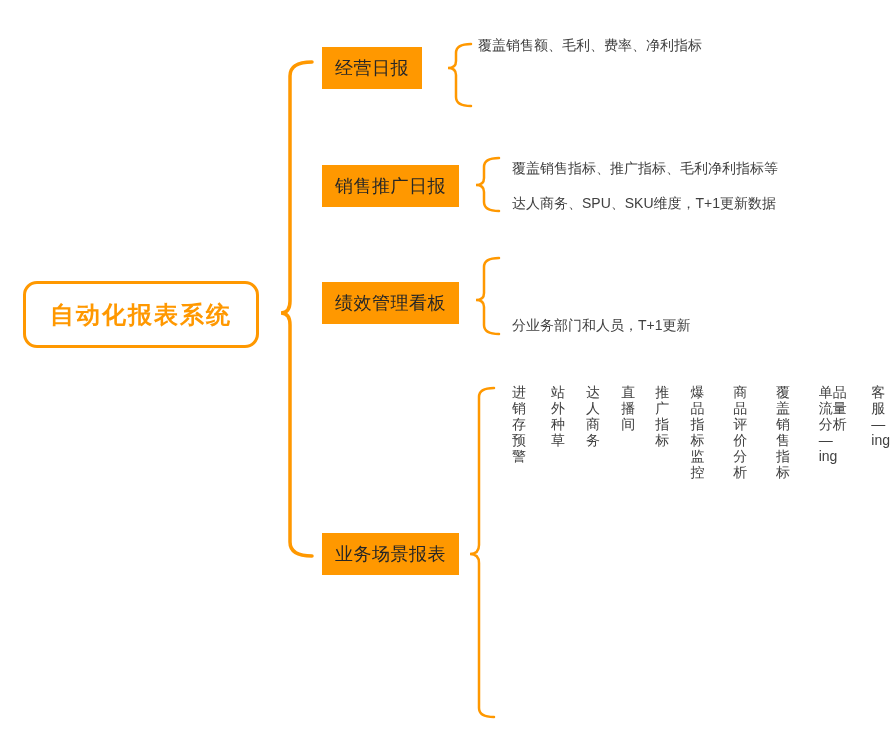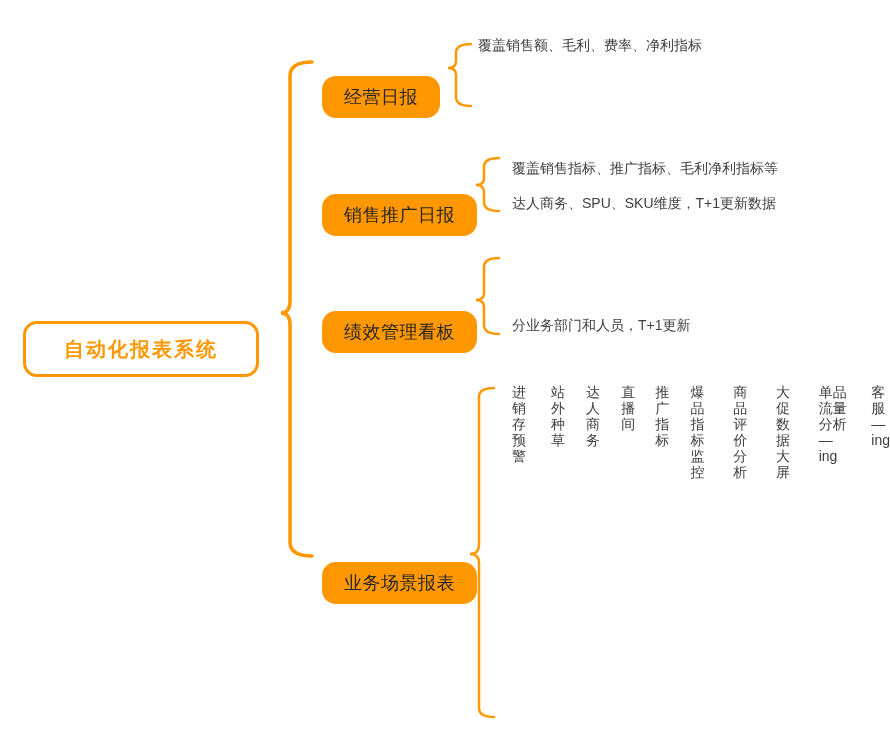--- a/index.html
+++ b/index.html
@@ -15,39 +15,38 @@
     background:var(--bg);
     font-family:"Liberation Sans","DejaVu Sans",sans-serif;
     overflow:hidden;
   }
   svg.connectors{position:absolute;left:0;top:0;width:890px;height:746px;}
   svg.connectors path{fill:none;stroke:var(--orange);stroke-linecap:round;}
   .brace-big{stroke-width:3.5px;}
   .brace-small{stroke-width:2.5px;}
 
   .root-node{
-    position:absolute;left:23px;top:281px;width:236px;height:56px;
+    position:absolute;left:23px;top:281px;width:236px;height:67px;
     box-sizing:border-box;
     border:3px solid var(--orange);
     border-radius:14px;
     background:var(--bg);
     display:flex;align-items:center;justify-content:center;
     color:var(--orange);
-    font-size:20px;font-weight:700;letter-spacing:2px;margin-top:40px;
+    font-size:24px;font-weight:700;letter-spacing:2px;
   }
   .branch-node{
     position:absolute;height:42px;box-sizing:border-box;
     background:var(--orange);
-    border-radius:14px;
+    border-radius:0;
     color:var(--node-text);
     font-size:18px;font-weight:500;letter-spacing:0.5px;
     display:flex;align-items:center;
-    padding:0 22px;
+    padding:0 13px;
     white-space:nowrap;
-    margin-top:29px;
   }
   #branch-0{left:322px;top:47px;}
   #branch-1{left:322px;top:165px;font-family:Liberation Serif, serif;}
   #branch-2{left:322px;top:282px;}
   #branch-3{left:322px;top:533px;}
 
   .leaf{
     position:absolute;
     color:var(--leaf-text);
     font-size:14px;line-height:16px;
@@ -104,18 +103,18 @@
   <div class="leaf" id="leaf-2-1">分业务部门和人员，T+1更新</div>
 
   <div class="leaf-list">
     <div class="leaf">进销存预警</div>
     <div class="leaf">站外种草</div>
     <div class="leaf">达人商务</div>
     <div class="leaf">直播间</div>
     <div class="leaf">推广指标</div>
     <div class="leaf">爆品指标监控</div>
     <div class="leaf">商品评价分析</div>
-    <div class="leaf">大促数据大屏</div>
+    <div class="leaf">覆盖销售指标</div>
     <div class="leaf">单品流量分析— ing</div>
     <div class="leaf">客服— ing</div>
   </div>
 
 </div>
 
 </body></html>

